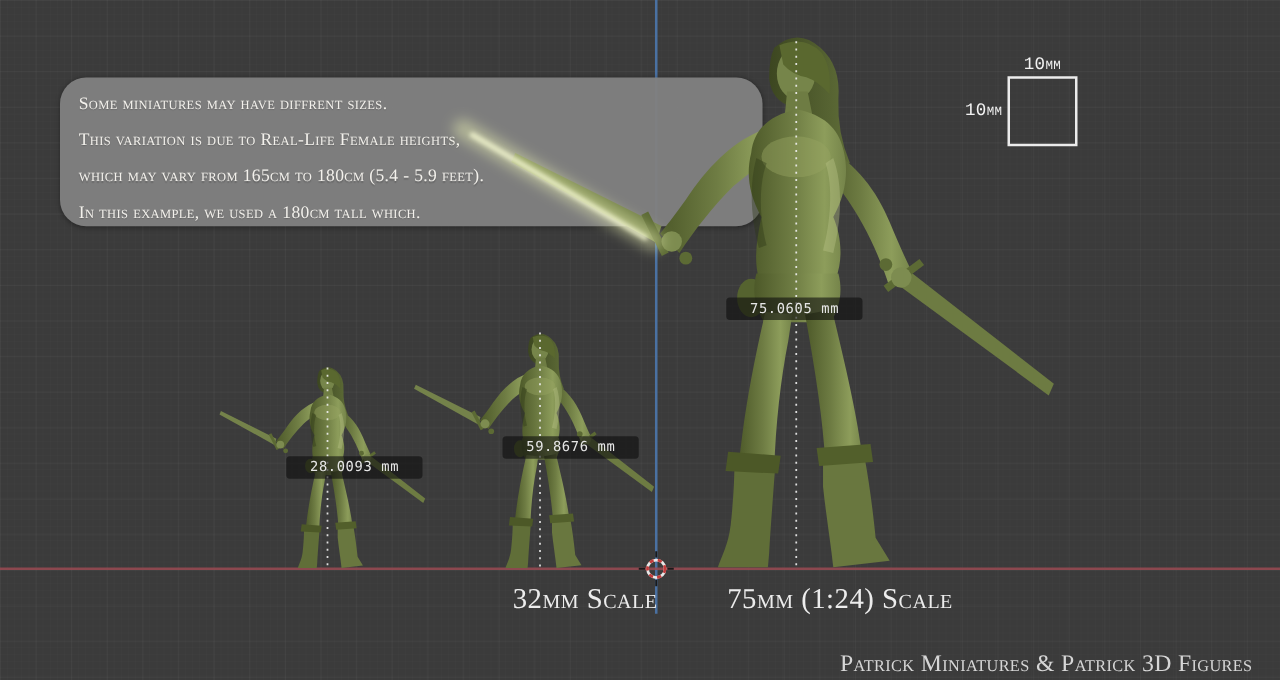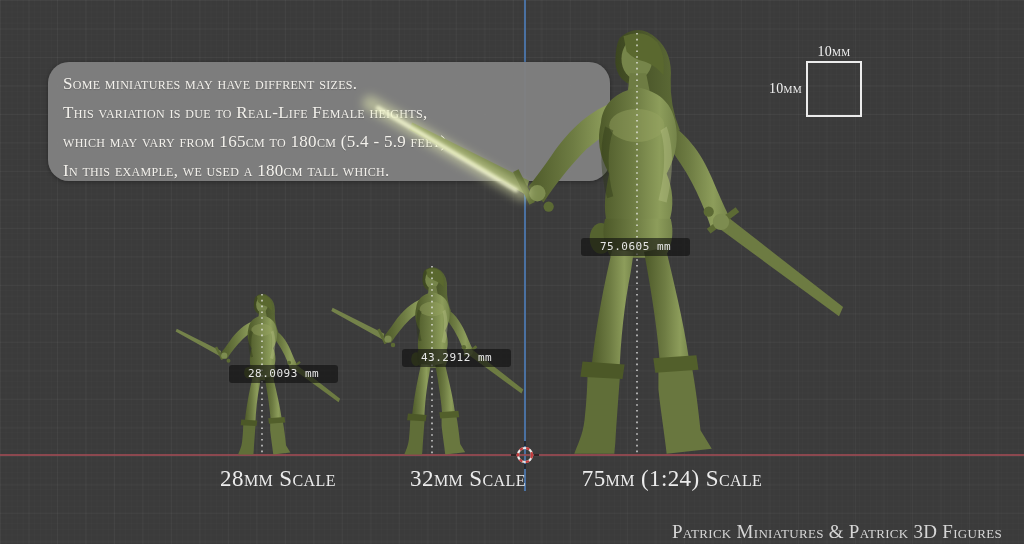--- a/index.html
+++ b/index.html
@@ -16,37 +16,37 @@
   }
   
   .axis-z{position:absolute;left:524px;top:0;width:2px;height:491px;background:#4b74a8;opacity:.95;}
   .axis-x{position:absolute;left:0;top:454px;width:1024px;height:2px;background:#9a4a52;opacity:.85;}
   
   .info-box{
     position:absolute;left:48px;top:62px;width:562px;height:119px;
     background:rgba(128,128,128,0.96);border-radius:21px;
     box-shadow:0 1px 4px rgba(0,0,0,0.35);
     padding:7px 0 0 15px;box-sizing:border-box;
-    color:#f3f1ec;font-size:17px;line-height:29px;
+    color:#f3f1ec;font-size:14px;line-height:29px;
     font-variant:small-caps;letter-spacing:0.3px;
     text-shadow:0 1px 1px rgba(0,0,0,0.2);
   }
   .info-line{display:block;white-space:nowrap;}
   
   .scene{position:absolute;left:0;top:0;width:1024px;height:544px;}
   
   .mlabel{
     position:absolute;background:rgba(14,14,14,0.6);color:#e6e6e6;
     font-family:"DejaVu Sans Mono", monospace;font-size:11px;line-height:14px;
     padding:2px 19px;border-radius:3px;letter-spacing:0.5px;white-space:nowrap;
   }
   #m75{left:581px;top:238px;} #m32{left:402px;top:349px;} #m28{left:229px;top:365px;}
   
   .ref-square{position:absolute;left:806px;top:61px;width:56px;height:56px;border:2px solid #ececec;box-sizing:border-box;}
-  .ref-label{position:absolute;color:#f2f2f2;font-size:14px;font-variant:small-caps;letter-spacing:0.3px;}
+  .ref-label{position:absolute;color:#f2f2f2;font-size:14px;font-variant:small-caps;letter-spacing:0.3px;font-family:Liberation Mono, monospace;}
   .ref-label.top{left:806px;top:44px;width:56px;text-align:center;}
   .ref-label.side{left:758px;top:81px;width:44px;text-align:right;}
   
   .scale-label{
     position:absolute;top:466px;transform:translateX(-50%);
     color:#ececec;font-size:23px;font-variant:small-caps;letter-spacing:0.4px;white-space:nowrap;
   }
   .scale-sub{
     position:absolute;top:492px;transform:translateX(-50%);
     color:#ececec;font-size:23px;font-variant:small-caps;letter-spacing:0.4px;white-space:nowrap;
@@ -165,26 +165,25 @@
       <line x1="0" y1="-14" x2="0" y2="-9" stroke="#1a1a1a" stroke-width="1.6"></line>
       <line x1="0" y1="9" x2="0" y2="14" stroke="#1a1a1a" stroke-width="1.6"></line>
       <line x1="-14" y1="0" x2="-9" y2="0" stroke="#1a1a1a" stroke-width="1.6"></line>
       <line x1="9" y1="0" x2="14" y2="0" stroke="#1a1a1a" stroke-width="1.6"></line>
       <circle r="7" fill="none" stroke="#e8e8e8" stroke-width="2.2"></circle>
       <circle r="7" fill="none" stroke="#c23c3c" stroke-width="2.2" stroke-dasharray="3.4 3.4"></circle>
     </g>
   </svg>
 
   <div class="mlabel" id="m75">75.0605 mm</div>
-  <div class="mlabel" id="m32">43.2912 mm</div>
+  <div class="mlabel" id="m32">59.8676 mm</div>
   <div class="mlabel" id="m28">28.0093 mm</div>
 
   <div class="ref-square"></div>
   <div class="ref-label top">10mm</div>
   <div class="ref-label side">10mm</div>
 
-  <div class="scale-label" id="s28">28mm Scale</div>
   <div class="scale-label" id="s32">32mm Scale</div>
   <div class="scale-label" id="s75">75mm (1:24) Scale</div>
 
   <div class="credit">Patrick Miniatures &amp; Patrick 3D Figures</div>
 
 </div>
 
 </body></html>

